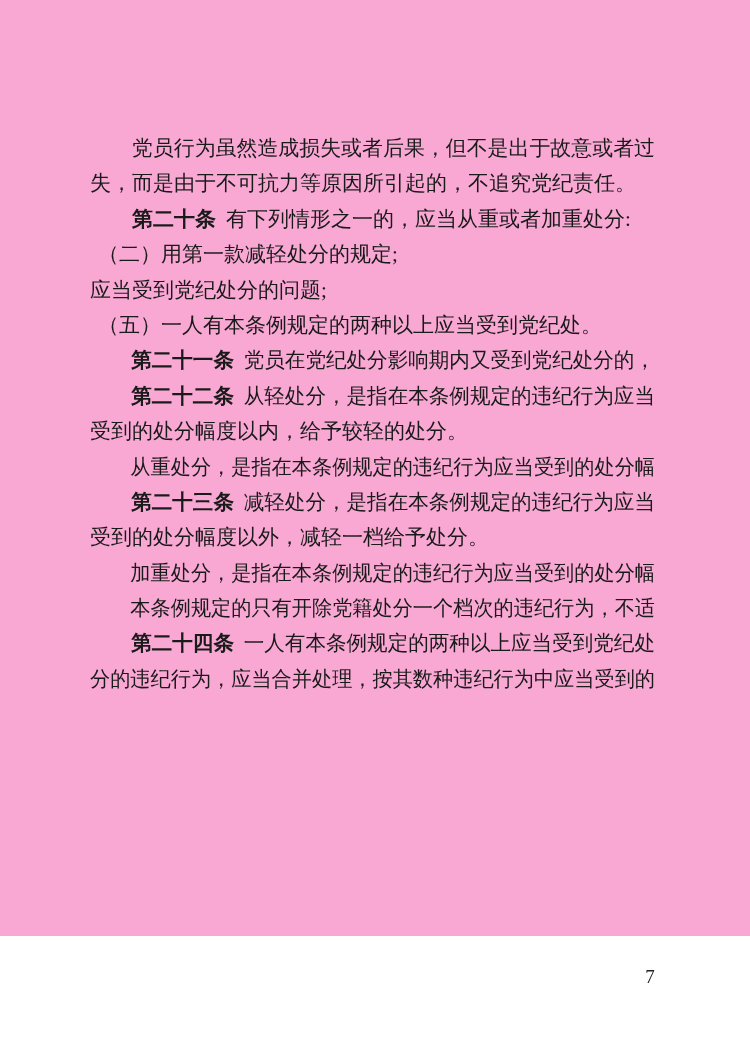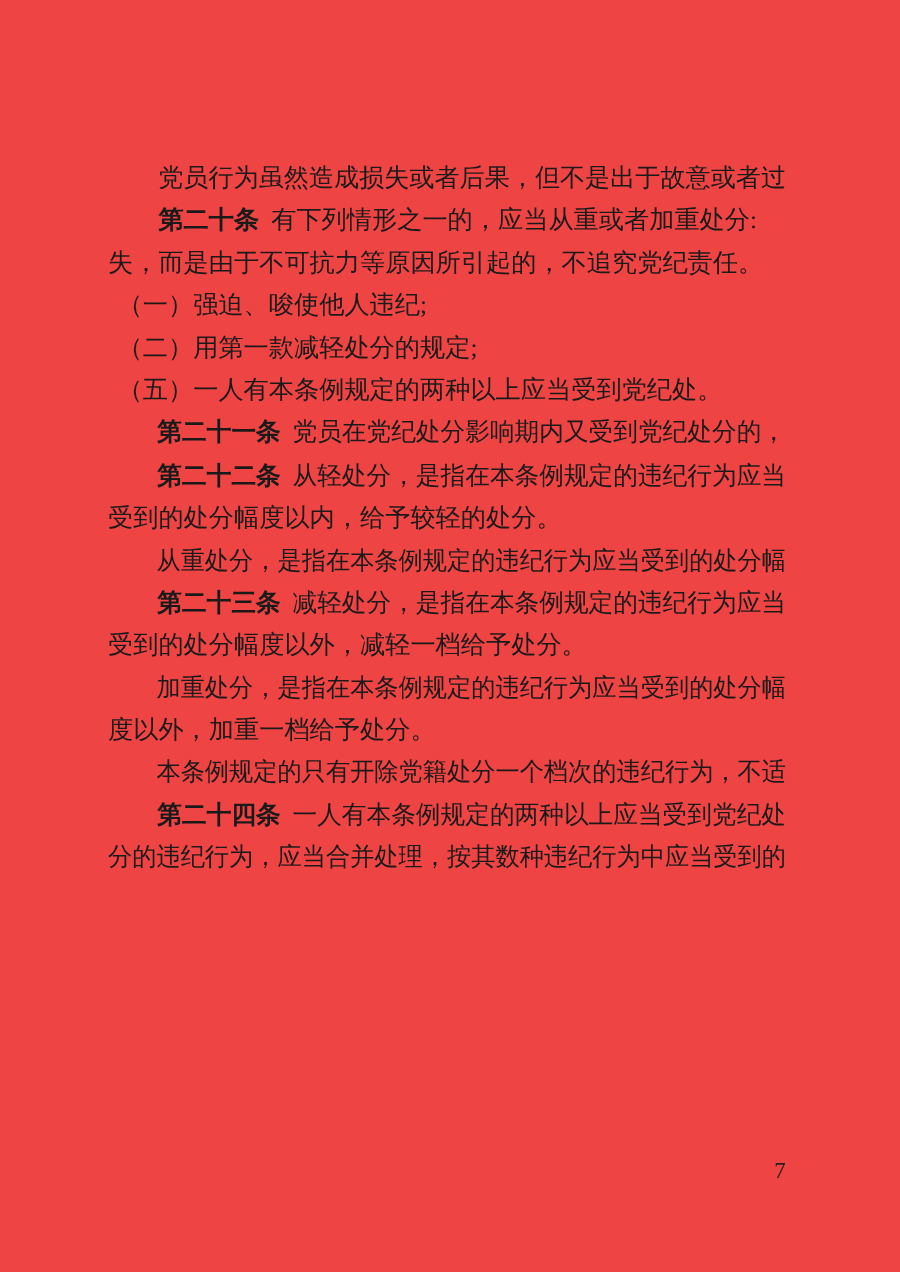--- a/index.html
+++ b/index.html
@@ -7,22 +7,22 @@
   body {
     background: #ffffff;
     font-family: "Liberation Serif", "DejaVu Serif", serif;
     color: #1a1a1a;
     position: relative;
     overflow: hidden;
   }
   .doc-page {
     position: absolute;
     left: 0; top: 0;
-    width: 750px; height: 1060px;
-    background: #ef4444;
+    width: 750px; height: 936px;
+    background: #f9a8d4;
   }
   .doc-body {
     position: absolute;
     left: 90px;
     top: 131px;
     width: 565px;
   }
   .line {
     height: 35.4px;
     line-height: 35.4px;
@@ -49,33 +49,32 @@
     font-family: "Liberation Serif", "DejaVu Serif", serif;
   }
 </style>
 </head>
 <body>
 
 <div class="doc-page">
 
   <div class="doc-body">
     <div class="line p" style="transform: scaleX(0.996473);"><span class="lead"></span><span>党员行为虽然造成损失或者后果，但不是出于故意或者过</span></div>
+    <div class="line c"><span class="lead"></span><span>失，而是由于不可抗力等原因所引起的，不追究党纪责任。</span></div>
     <div class="line p"><span class="lead">第二十条</span><span>有下列情形之一的，应当从重或者加重处分:</span></div>
-    <div class="line c"><span class="lead"></span><span>失，而是由于不可抗力等原因所引起的，不追究党纪责任。</span></div>
-    <div class="line i"><span class="lead"></span><span>（一）强迫、唆使他人违纪;</span></div>
     <div class="line i"><span class="lead"></span><span>（二）用第一款减轻处分的规定;</span></div>
+    <div class="line c"><span class="lead"></span><span>应当受到党纪处分的问题;</span></div>
     <div class="line i"><span class="lead"></span><span>（五）一人有本条例规定的两种以上应当受到党纪处。</span></div>
     <div class="line p" style="transform: scaleX(0.979203);"><span class="lead">第二十一条</span><span>党员在党纪处分影响期内又受到党纪处分的，</span></div>
     <div class="line p" style="transform: scaleX(0.979203);"><span class="lead">第二十二条</span><span>从轻处分，是指在本条例规定的违纪行为应当</span></div>
     <div class="line c"><span class="lead"></span><span>受到的处分幅度以内，给予较轻的处分。</span></div>
     <div class="line p" style="transform: scaleX(0.960884);"><span class="lead"></span><span>从重处分，是指在本条例规定的违纪行为应当受到的处分幅</span></div>
     <div class="line p" style="transform: scaleX(0.979203);"><span class="lead">第二十三条</span><span>减轻处分，是指在本条例规定的违纪行为应当</span></div>
     <div class="line c"><span class="lead"></span><span>受到的处分幅度以外，减轻一档给予处分。</span></div>
     <div class="line p" style="transform: scaleX(0.960884);"><span class="lead"></span><span>加重处分，是指在本条例规定的违纪行为应当受到的处分幅</span></div>
-    <div class="line c"><span class="lead"></span><span>度以外，加重一档给予处分。</span></div>
     <div class="line p" style="transform: scaleX(0.960884);"><span class="lead"></span><span>本条例规定的只有开除党籍处分一个档次的违纪行为，不适</span></div>
     <div class="line p" style="transform: scaleX(0.979203);"><span class="lead">第二十四条</span><span>一人有本条例规定的两种以上应当受到党纪处</span></div>
     <div class="line c" style="transform: scaleX(0.960884);"><span class="lead"></span><span>分的违纪行为，应当合并处理，按其数种违纪行为中应当受到的</span></div>
   </div>
 
   <div class="page-number">7</div>
 
 </div>
 
 </body></html>

